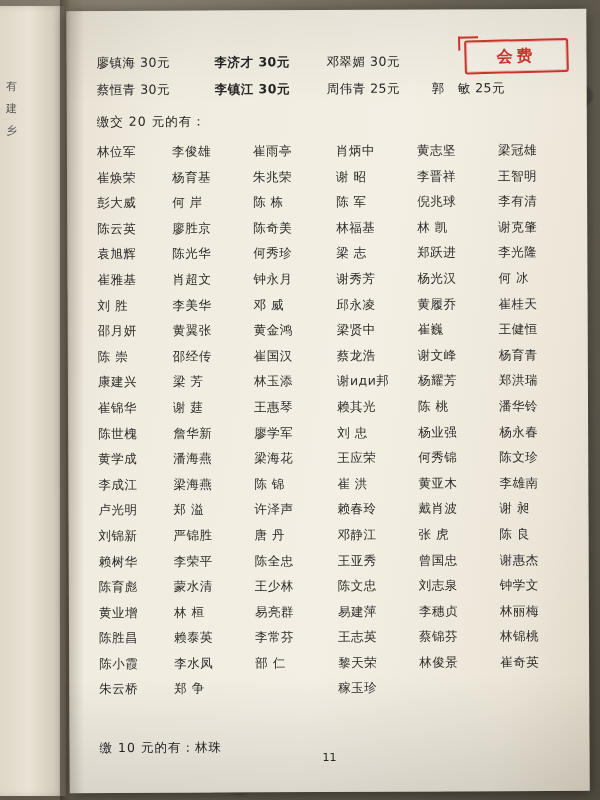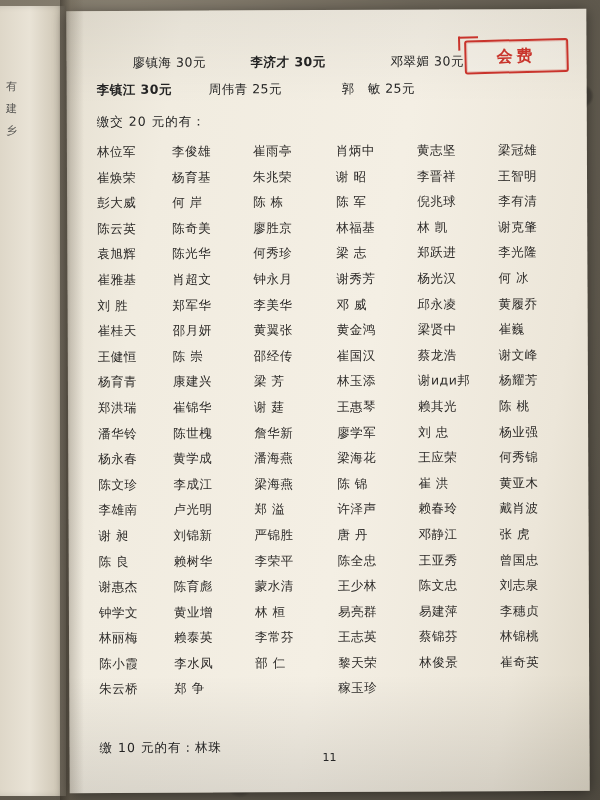--- a/index.html
+++ b/index.html
@@ -73,24 +73,24 @@
     background:rgba(255,255,255,.15);
   }
   .stamp .sq{position:absolute;left:-8px;top:-6px;width:18px;height:12px;border:2px solid #c9342c;border-right:none;border-bottom:none;}
   
   .rows30{margin-top:4px;}
   .row30{
     display:flex;align-items:baseline;
     font-size:12.5px;line-height:27px;letter-spacing:.5px;
   }
   .row30 .c{flex:0 0 auto;}
-  .row30 .c1{width:118px;margin-left:36px;}
+  .row30 .c1{width:118px;}
   .row30 .c2{width:112px;font-weight:bold;}
   .row30 .c3{width:105px;}
-  .row30 .c4{width:110px;margin-left:28px;}
+  .row30 .c4{width:110px;}
   .lead{
     font-size:12.5px;line-height:30px;letter-spacing:1px;margin-top:4px;
   }
   .grid{
     margin-top:2px;
     display:grid;
     grid-template-columns:74px 80px 82px 80px 80px 72px;
     column-gap:1px;
     row-gap:0;
     font-size:12.5px;
@@ -131,20 +131,21 @@
 
     <div class="content">
 
       <div class="rows30">
         <div class="row30 cnfont ink">
           <span class="c c1">廖镇海 30元</span>
           <span class="c c2">李济才 30元</span>
           <span class="c c4">邓翠媚 30元</span>
         </div>
         <div class="row30 cnfont ink">
+          <span class="c c1">蔡恒青 30元</span>
           <span class="c c2">李镇江 30元</span>
           <span class="c c3">周伟青 25元</span>
           <span class="c c4">郭　敏 25元</span>
         </div>
       </div>
 
       <div class="lead cnfont ink">缴交 20 元的有：</div>
 
       <div class="grid cnfont ink2" id="name-grid">
           <div class="cell">林位军</div>
@@ -159,39 +160,38 @@
           <div class="cell">谢 昭</div>
           <div class="cell">李晋祥</div>
           <div class="cell">王智明</div>
           <div class="cell">彭大威</div>
           <div class="cell">何 岸</div>
           <div class="cell">陈 栋</div>
           <div class="cell">陈 军</div>
           <div class="cell">倪兆球</div>
           <div class="cell">李有清</div>
           <div class="cell">陈云英</div>
+          <div class="cell">廖胜京</div>
           <div class="cell">陈奇美</div>
-          <div class="cell">廖胜京</div>
           <div class="cell">林福基</div>
           <div class="cell">林 凯</div>
           <div class="cell">谢克肇</div>
           <div class="cell">袁旭辉</div>
           <div class="cell">陈光华</div>
           <div class="cell">何秀珍</div>
           <div class="cell">梁 志</div>
           <div class="cell">郑跃进</div>
           <div class="cell">李光隆</div>
           <div class="cell">崔雅基</div>
           <div class="cell">肖超文</div>
           <div class="cell">钟永月</div>
           <div class="cell">谢秀芳</div>
           <div class="cell">杨光汉</div>
           <div class="cell">何 冰</div>
           <div class="cell">刘 胜</div>
-          <div class="cell">郑军华</div>
           <div class="cell">李美华</div>
           <div class="cell">邓 威</div>
           <div class="cell">邱永凌</div>
           <div class="cell">黄履乔</div>
           <div class="cell">崔桂天</div>
           <div class="cell">邵月妍</div>
           <div class="cell">黄翼张</div>
           <div class="cell">黄金鸿</div>
           <div class="cell">梁贤中</div>
           <div class="cell">崔巍</div>
@@ -255,20 +255,21 @@
           <div class="cell">王少林</div>
           <div class="cell">陈文忠</div>
           <div class="cell">刘志泉</div>
           <div class="cell">钟学文</div>
           <div class="cell">黄业增</div>
           <div class="cell">林 桓</div>
           <div class="cell">易亮群</div>
           <div class="cell">易建萍</div>
           <div class="cell">李穗贞</div>
           <div class="cell">林丽梅</div>
+          <div class="cell">陈胜昌</div>
           <div class="cell">赖泰英</div>
           <div class="cell">李常芬</div>
           <div class="cell">王志英</div>
           <div class="cell">蔡锦芬</div>
           <div class="cell">林锦桃</div>
           <div class="cell">陈小霞</div>
           <div class="cell">李水凤</div>
           <div class="cell">部 仁</div>
           <div class="cell">黎天荣</div>
           <div class="cell">林俊景</div>

